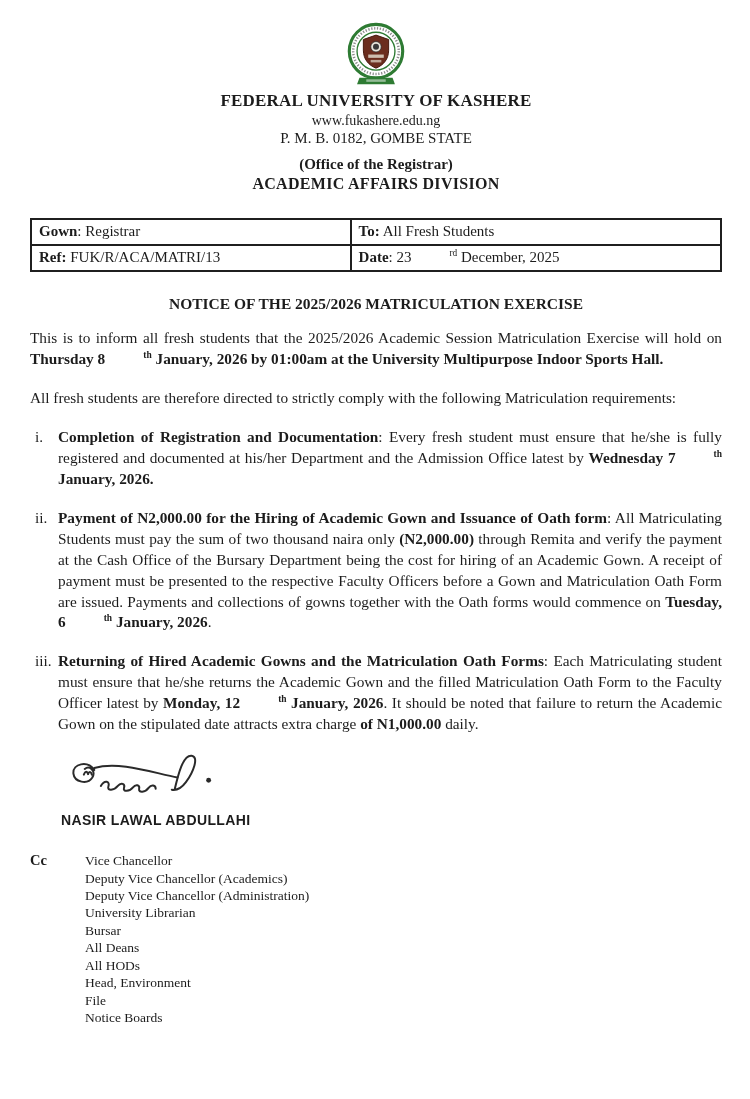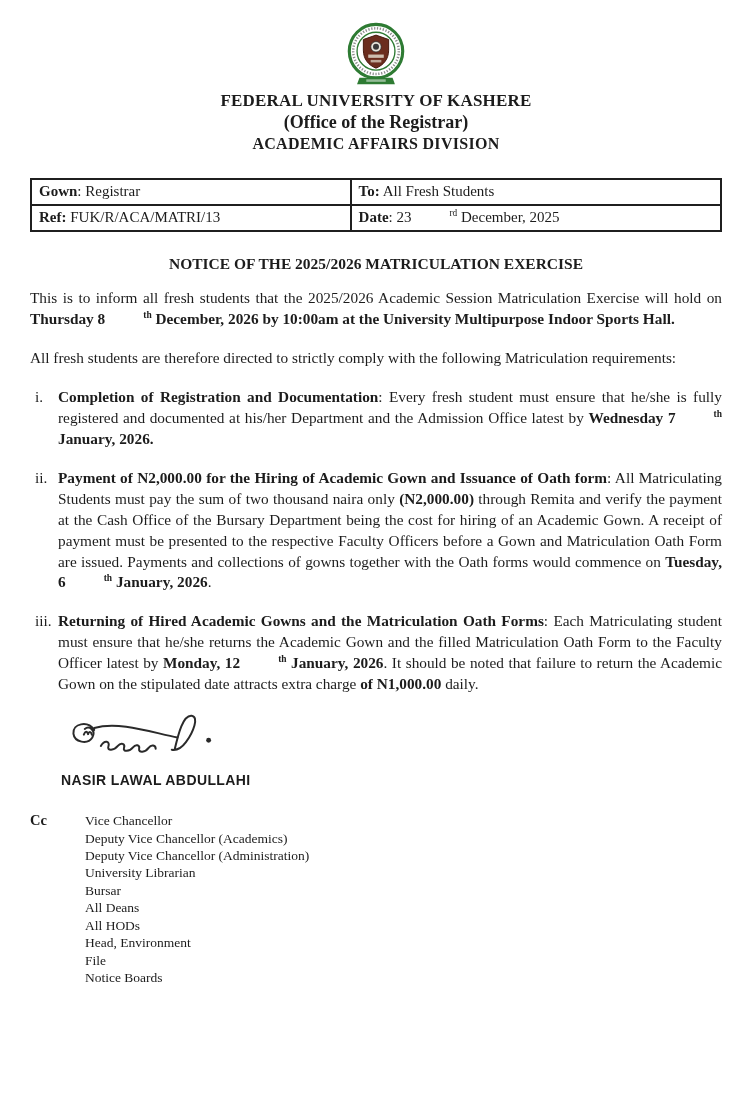--- a/index.html
+++ b/index.html
@@ -15,21 +15,21 @@
     width: 750px; height: 837px;
     padding: 22px 28px 0 30px;
   }
   
   .letterhead { text-align: center; }
   .logo-wrap { line-height: 0; }
   .logo-svg { width: 80px; height: 68px; }
   .university-name { font-size: 17px; font-weight: bold; margin-top: 1px; letter-spacing: 0.2px; }
   .website { font-size: 14px; margin-top: 2px; }
   .address { font-size: 15px; margin-top: 1px; }
-  .office { font-size: 18px; font-weight: bold; margin-top: 1px; }
+  .office { font-size: 15px; font-weight: bold; margin-top: 9px; }
   .division { font-size: 16px; font-weight: bold; margin-top: 2px; letter-spacing: 0.3px; }
   
   .meta-table { width: 100%; border-collapse: collapse; margin-top: 25px; font-size: 15px; table-layout: fixed; }
   .meta-table td { border: 2px solid #1f1f1f; padding: 1px 7px 2px; height: 21px; vertical-align: middle; }
   .meta-table .col-left { width: 44%; }
   
   .notice-title { text-align: center; font-weight: bold; font-size: 15.5px; margin-top: 23px; }
   .para { text-align: justify; font-size: 15.3px; line-height: 1.37; margin: 15px 0 0; }
   .req-list { margin-top: 18px; }
   .req-item { display: flex; margin-top: 18px; font-size: 15.3px; line-height: 1.37; }
@@ -72,40 +72,42 @@
         <circle cx="40" cy="25.5" r="3.1" fill="#3a3a3a"></circle>
 
         <rect x="32" y="33.5" width="16" height="3.4" fill="#d9cfc0" opacity="0.9"></rect>
         <rect x="34.5" y="39" width="11" height="2.6" fill="#d9cfc0" opacity="0.75"></rect>
 
         <path d="M23,57.5 L57,57.5 L59.5,64 L20.5,64 Z" fill="#2e7b33"></path>
         <rect x="30" y="59" width="20" height="2.6" fill="#e9f2e9" opacity="0.55"></rect>
       </svg>
     </div>
     <div class="university-name">FEDERAL UNIVERSITY OF KASHERE</div>
+    <div class="website">www.fukashere.edu.ng</div>
+    <div class="address">P. M. B. 0182, GOMBE STATE</div>
     <div class="office">(Office of the Registrar)</div>
     <div class="division">ACADEMIC AFFAIRS DIVISION</div>
   </div>
 
   <table class="meta-table">
     <tbody>
       <tr>
         <td class="col-left"><span style="font-weight: bold;">Gown</span><span>: Registrar</span></td>
         <td><span style="font-weight: bold;">To:</span><span> All Fresh Students</span></td>
       </tr>
       <tr>
         <td class="col-left"><span style="font-weight: bold;">Ref:</span><span> FUK/R/ACA/MATRI/13</span></td>
         <td><span style="font-weight: bold;">Date</span><span>: 23</span><sup>rd</sup><span>  December, 2025</span></td>
       </tr>
     </tbody>
   </table>
 
   <div class="notice-title">NOTICE OF THE 2025/2026 MATRICULATION EXERCISE</div>
 
-  <p class="para"><span>This is to inform all fresh students that the 2025/2026 Academic Session Matriculation Exercise will hold on </span><span style="font-weight: bold;">Thursday 8</span><sup style="font-weight: bold;">th</sup><span style="font-weight: bold;"> December, 2026 by 10:00am at the University Multipurpose Indoor Sports Hall.</span></p>
+  <p class="para"><span>This is to inform all fresh students that the 2025/2026 Academic Session Matriculation Exercise will hold on </span><span style="font-weight: bold;">Thursday 8</span><sup style="font-weight: bold;">th</sup><span style="font-weight: bold;"> January, 2026 by 01:00am at the University Multipurpose Indoor Sports Hall.</span></p>
   <p class="para" style="margin-top:18px;"><span>All fresh students are therefore directed to strictly comply with the following Matriculation requirements:</span></p>
 
   <div class="req-list">
     <div class="req-item">
       <div class="numeral">i.</div>
       <div class="item-text"><span style="font-weight: bold;">Completion of Registration and Documentation</span><span>: Every fresh student must ensure that he/she is fully registered and documented at his/her Department and the Admission Office latest by </span><span style="font-weight: bold;">Wednesday 7</span><sup style="font-weight: bold;">th</sup><span style="font-weight: bold;"> January, 2026.</span></div>
     </div>
     <div class="req-item">
       <div class="numeral">ii.</div>
       <div class="item-text"><span style="font-weight: bold;">Payment of N2,000.00 for the Hiring of Academic Gown and Issuance of Oath form</span><span>: All Matriculating Students must pay the sum of two thousand naira only </span><span style="font-weight: bold;">(N2,000.00)</span><span> through Remita and verify the payment at the Cash Office of the Bursary Department being the cost for hiring of an Academic Gown. A receipt of payment must be presented to the respective Faculty Officers before a Gown and Matriculation Oath Form are issued. Payments and collections of gowns together with the Oath forms would commence on </span><span style="font-weight: bold;">Tuesday, 6</span><sup style="font-weight: bold;">th</sup><span style="font-weight: bold;"> January, 2026</span><span>.</span></div>

